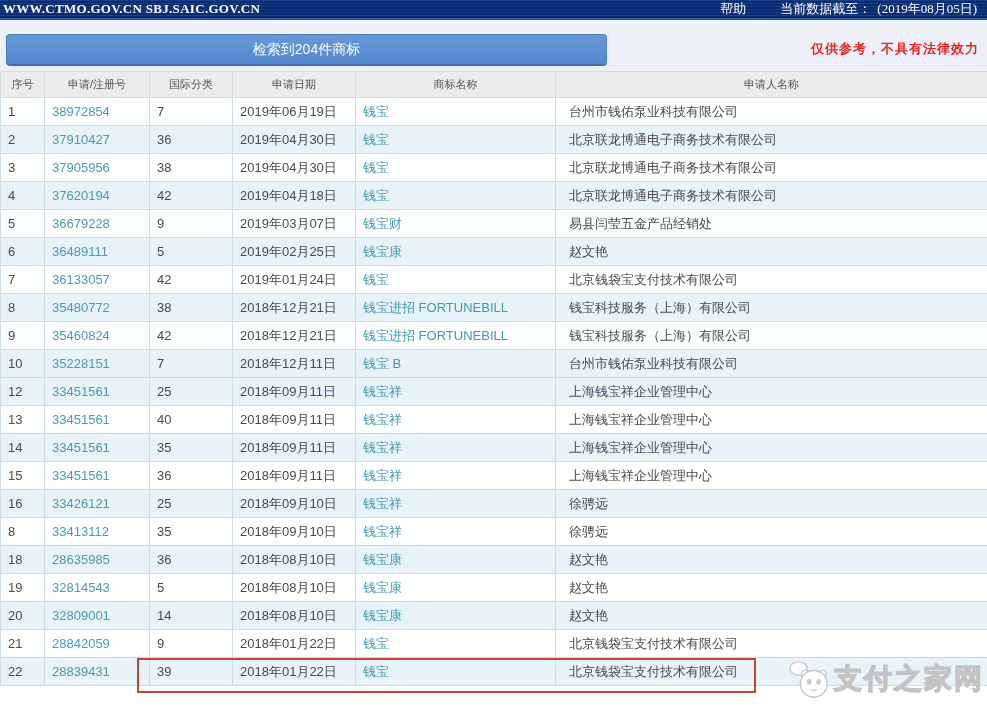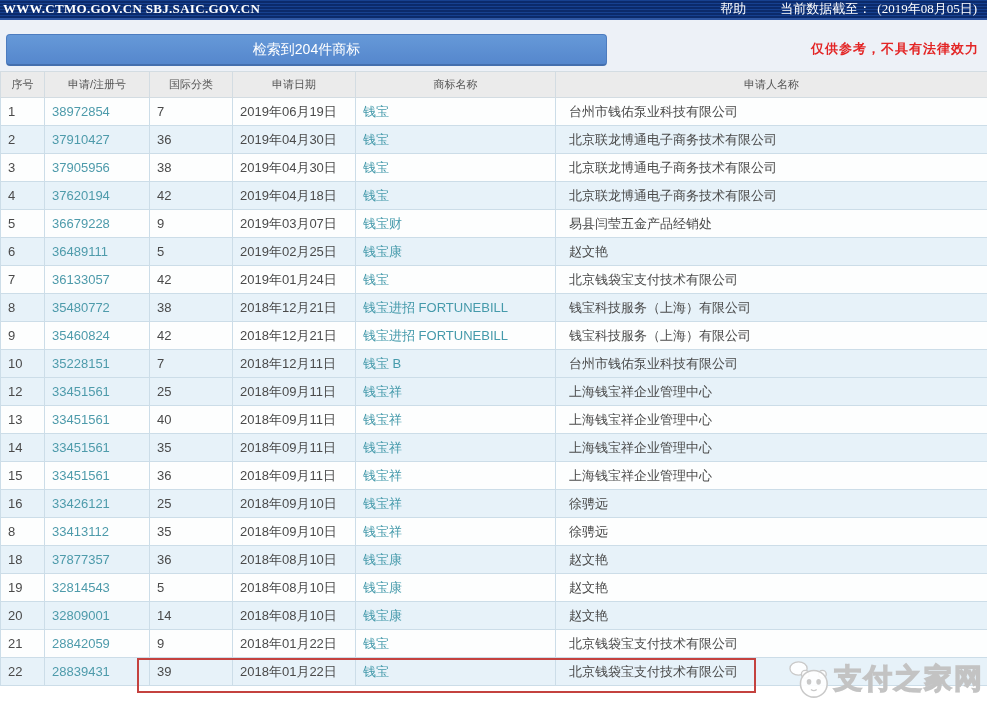--- a/index.html
+++ b/index.html
@@ -283,21 +283,21 @@
       <tr>
         <td class="cell-seq">8</td>
         <td class="cell-reg-number">33413112</td>
         <td class="cell-class">35</td>
         <td class="cell-date">2018年09月10日</td>
         <td class="cell-mark-name">钱宝祥</td>
         <td class="cell-applicant">徐骋远</td>
       </tr>
       <tr class="alt">
         <td class="cell-seq">18</td>
-        <td class="cell-reg-number">37877357</td>
+        <td class="cell-reg-number">28635985</td>
         <td class="cell-class">36</td>
         <td class="cell-date">2018年08月10日</td>
         <td class="cell-mark-name">钱宝康</td>
         <td class="cell-applicant">赵文艳</td>
       </tr>
       <tr>
         <td class="cell-seq">19</td>
         <td class="cell-reg-number">32814543</td>
         <td class="cell-class">5</td>
         <td class="cell-date">2018年08月10日</td>

